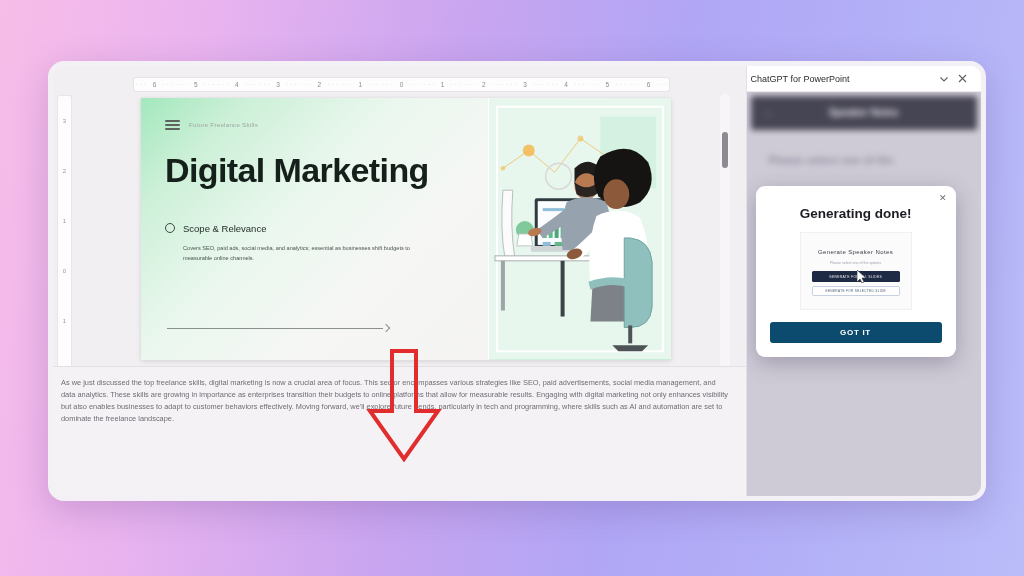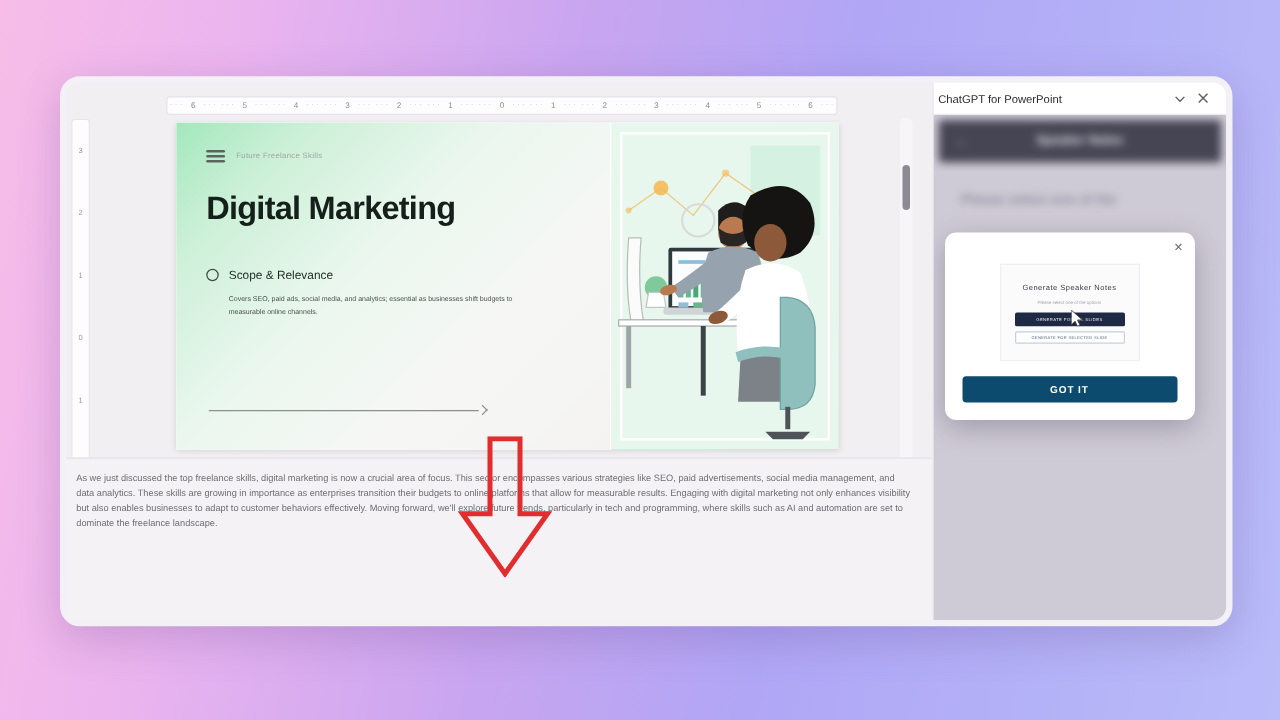--- a/index.html
+++ b/index.html
@@ -89,21 +89,21 @@
     width: 347px; height: 100%;
     background: linear-gradient(135deg, #a3e8bd 0%, #cdf0d8 18%, #eaf7ee 42%, #f6f7f5 68%, #f4f3f2 100%);
     padding: 22px 24px;
   }
   .slide-top { display: flex; align-items: center; gap: 9px; }
   .hamburger { display: flex; flex-direction: column; gap: 2.5px; }
   .hamburger i { display: block; width: 15px; height: 1.6px; background: #5d6460; border-radius: 1px; }
   .kicker { font-size: 6.2px; color: #9fa6a1; letter-spacing: .25px; }
   .slide-title {
     margin-top: 21px;
-    font-size: 26px; font-weight: 700; color: #15201a;
+    font-size: 34px; font-weight: 700; color: #15201a;
     letter-spacing: -.6px;
   }
   .bullet-row { margin-top: 33px; display: flex; align-items: flex-start; gap: 8px; }
   .bullet-ring {
     width: 10px; height: 10px; border: 1.3px solid #3f4a43; border-radius: 50%;
   }
   .bullet-head { font-size: 9.5px; color: #1d2822; font-weight: 400; }
   .bullet-body {
     margin-top: 9px; margin-left: 18px;
     font-size: 5.6px; line-height: 1.85; color: #4a544d; max-width: 250px;
@@ -424,20 +424,21 @@
       </div>
       <div class="blur-line">Please select one of the</div>
       <div class="blur-frag">riisk,
 · a global
 its
 ence,
 ned</div>
 
       <div class="modal">
         <span class="modal-close">✕</span>
+        <div class="modal-title">Generating done!</div>
 
         <div class="modal-thumb">
           <div class="mt-title">Generate Speaker Notes</div>
           <div class="mt-sub">Please select one of the options</div>
           <div class="mt-btn1">GENERATE FOR ALL SLIDES</div>
           <div class="mt-btn2">GENERATE FOR SELECTED SLIDE</div>
           <span class="mt-cursor">
             <svg width="10" height="13" viewBox="0 0 10 13">
                 <polygon points="0,0 0,12 3,9 5,13 7,12 5,8 9,8" fill="#ffffff" stroke="#3a3a3a" stroke-width=".7"></polygon>
               </svg>

